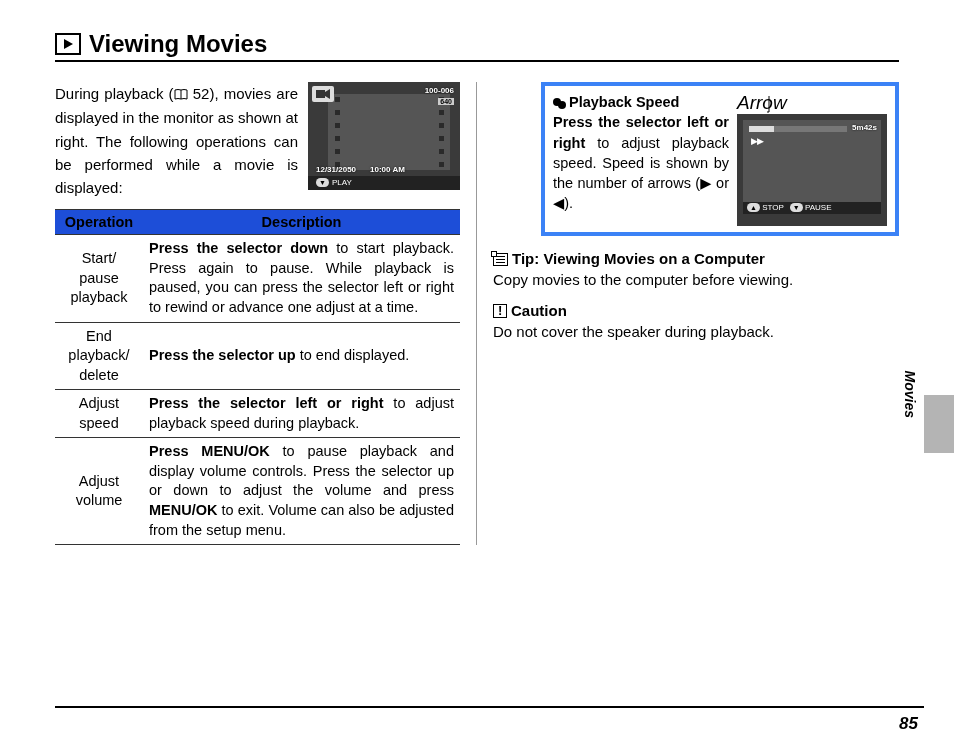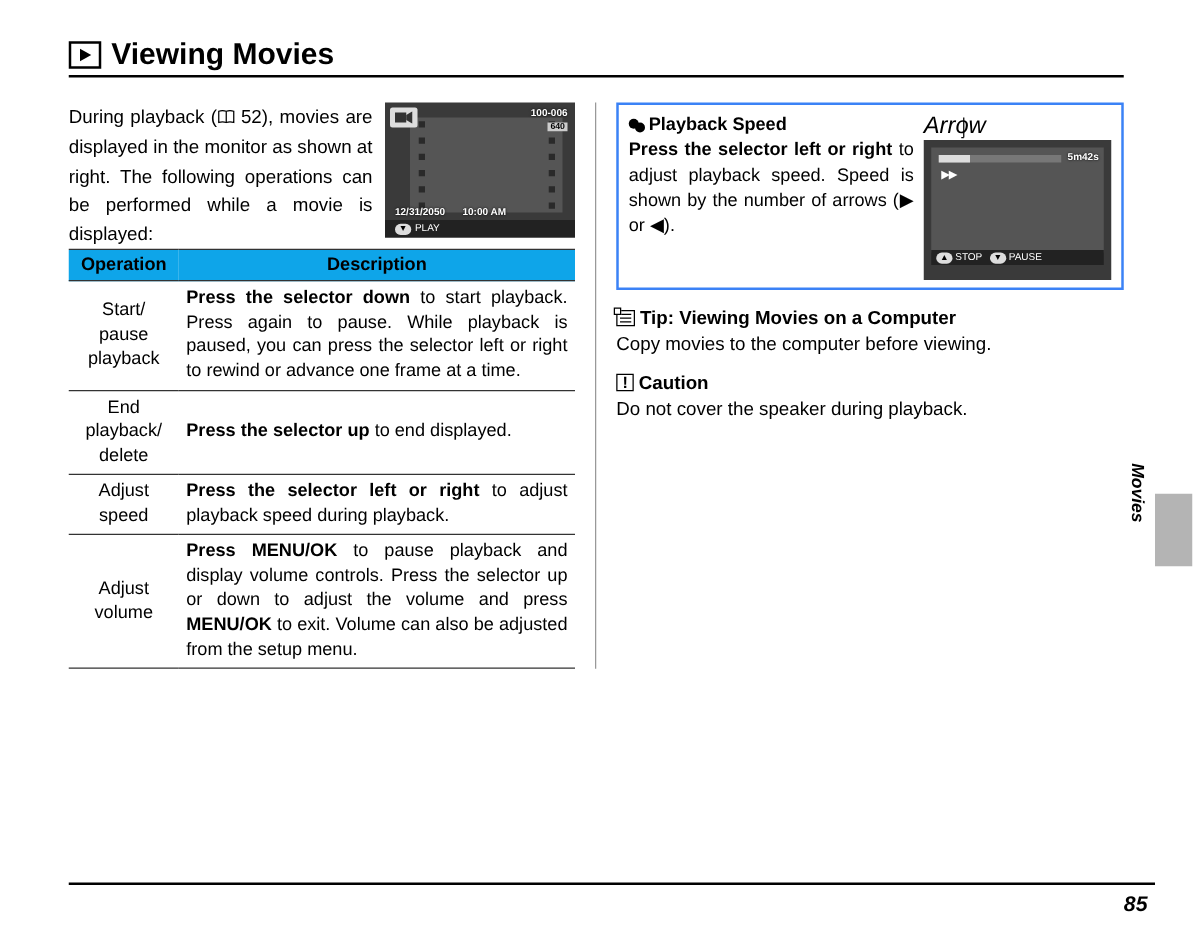--- a/index.html
+++ b/index.html
@@ -35,20 +35,21 @@
     gap: 0;
   }
   .col {
     width: 50%;
   }
   .col-left { padding-right: 16px; border-right: 1px solid #999; }
   .col-right { padding-left: 16px; }
   .intro {
     display: flex;
     gap: 10px;
+    margin-bottom: 10px;
   }
   .intro-text {
     flex: 1;
     font-size: 15px;
     line-height: 1.55;
     text-align: justify;
   }
   .book-icon { display:inline-block; vertical-align:-1px; }
   
   .lcd {
@@ -81,41 +82,42 @@
   .lcd .time{ position:absolute; left:62px; bottom:16px; font-size:8px; font-weight:bold; text-shadow:0 0 2px #000;}
   .lcd .playbar{ position:absolute; left:0; right:0; bottom:0; height:14px; background:#222; font-size:8px; padding-left:8px; line-height:14px;}
   .lcd .playbar .btn{ display:inline-block; background:#ddd; color:#000; border-radius:7px; padding:0 3px; margin-right:3px; font-size:7px; line-height:9px;}
   
   table.ops {
     width:100%;
     border-collapse: collapse;
     font-size: 14.5px;
   }
   table.ops th {
-    background:#0ea5e9;
+    background:#1d4ed8;
     border-top:1px solid #333;
     border-bottom:1px solid #333;
     padding:4px;
     font-weight:700;
   }
   table.ops td {
     border-bottom:1px solid #333;
     padding:4px 6px;
     vertical-align: middle;
     line-height:1.35;
   }
   table.ops td.op { text-align:center; width:88px; }
   table.ops td.desc { text-align:justify; }
   
   .notebox {
-    border:2px solid #3b82f6;
+    border:4px solid #3b82f6;
     padding:6px 8px 6px 8px;
     display:flex;
     gap:8px;
     margin-bottom:14px;
+    margin-left:48px;
   }
   .notebox-text { flex:1; font-size:14.5px; line-height:1.4; text-align:justify;}
   .notebox-title { font-weight:700; }
   .dot-icon{
     display:inline-block; width:13px; height:10px; position:relative; vertical-align:-1px; margin-right:3px;
   }
   .dot-icon::before{content:""; position:absolute; left:0; top:0; width:8px; height:8px; background:#000; border-radius:50%;}
   .dot-icon::after{content:""; position:absolute; left:5px; top:3px; width:8px; height:8px; background:#000; border-radius:50%;}
   .arrow-label{ font-style:italic; font-size:19px; margin-bottom:0px;}
   
@@ -219,21 +221,21 @@
       <table class="ops">
         <tbody>
             <tr>
           <th>Operation</th>
           <th>Description</th>
         </tr>
         <tr>
           <td class="op" style="white-space:pre-line;margin-top:44px;">Start/
 pause
 playback</td>
-          <td class="desc"><b>Press the selector down</b><span> to start playback. Press again to pause. While playback is paused, you can press the selector left or right to rewind or advance one frame at a time.</span></td>
+          <td class="desc"><b>Press the selector down</b><span> to start playback. Press again to pause. While playback is paused, you can press the selector left or right to rewind or advance one adjust at a time.</span></td>
         </tr>
         <tr>
           <td class="op" style="white-space:pre-line;">End
 playback/
 delete</td>
           <td class="desc"><b>Press the selector up</b><span> to end displayed.</span></td>
         </tr>
         <tr>
           <td class="op" style="white-space:pre-line;">Adjust
 speed</td>

